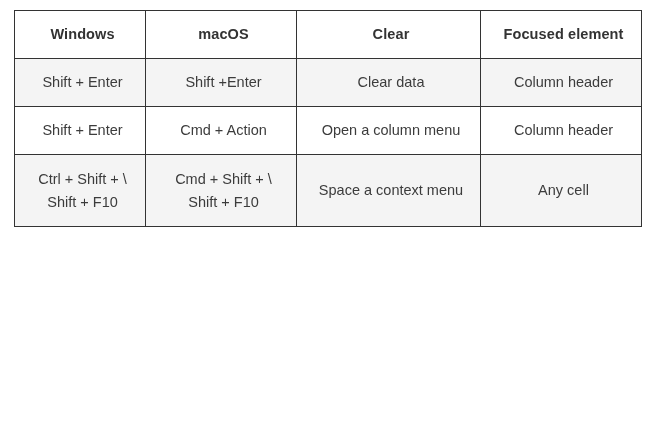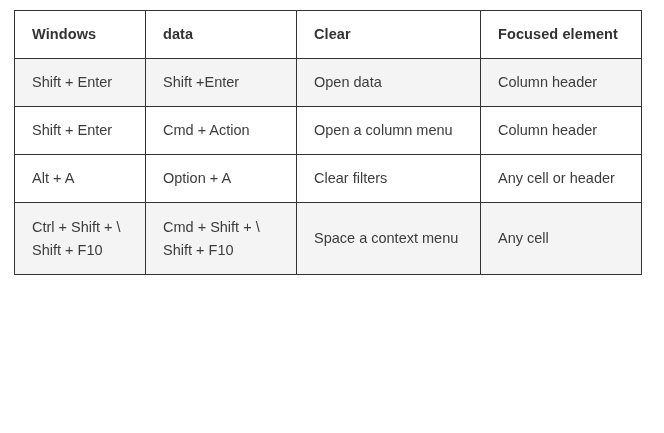--- a/index.html
+++ b/index.html
@@ -27,21 +27,21 @@
     background: #ffffff;
   }
   table.shortcuts-table col.c0 { width: 131px; }
   table.shortcuts-table col.c1 { width: 151px; }
   table.shortcuts-table col.c2 { width: 184px; }
   table.shortcuts-table col.c3 { width: 161px; }
 
   table.shortcuts-table th,
   table.shortcuts-table td {
     border: 1px solid #333333;
-    text-align: left;
+    text-align: center;
     vertical-align: middle;
     padding: 0 12px 0 17px;
     font-size: 14.5px;
     line-height: 1.55;
   }
   table.shortcuts-table th {
     font-weight: bold;
     color: #333333;
     height: 47px;
     background: #ffffff;
@@ -72,48 +72,42 @@
   <table class="shortcuts-table">
     <colgroup>
       <col class="c0">
         <col class="c1">
         <col class="c2">
         <col class="c3">
     </colgroup>
     <thead>
       <tr>
         <th>Windows</th>
-        <th>data</th>
+        <th>macOS</th>
         <th>Clear</th>
         <th>Focused element</th>
       </tr>
     </thead>
     <tbody>
 
       <tr class="shaded">
         <td>Shift + Enter</td>
         <td>Shift +Enter</td>
-        <td>Open data</td>
+        <td>Clear data</td>
         <td>Column header</td>
       </tr>
 
       <tr class="plain">
         <td>Shift + Enter</td>
         <td>Cmd + Action</td>
         <td>Open a column menu</td>
         <td>Column header</td>
       </tr>
 
 
-      <tr class="plain">
-        <td>Alt + A</td>
-        <td>Option + A</td>
-        <td>Clear filters</td>
-        <td>Any cell or header</td>
-      </tr>
 
 
 
       <tr class="shaded tall">
         <td>
           <span class="cell-line">Ctrl + Shift + \</span>
           <span class="cell-line">Shift + F10</span>
         </td>
         <td>
           <span class="cell-line">Cmd + Shift + \</span>

